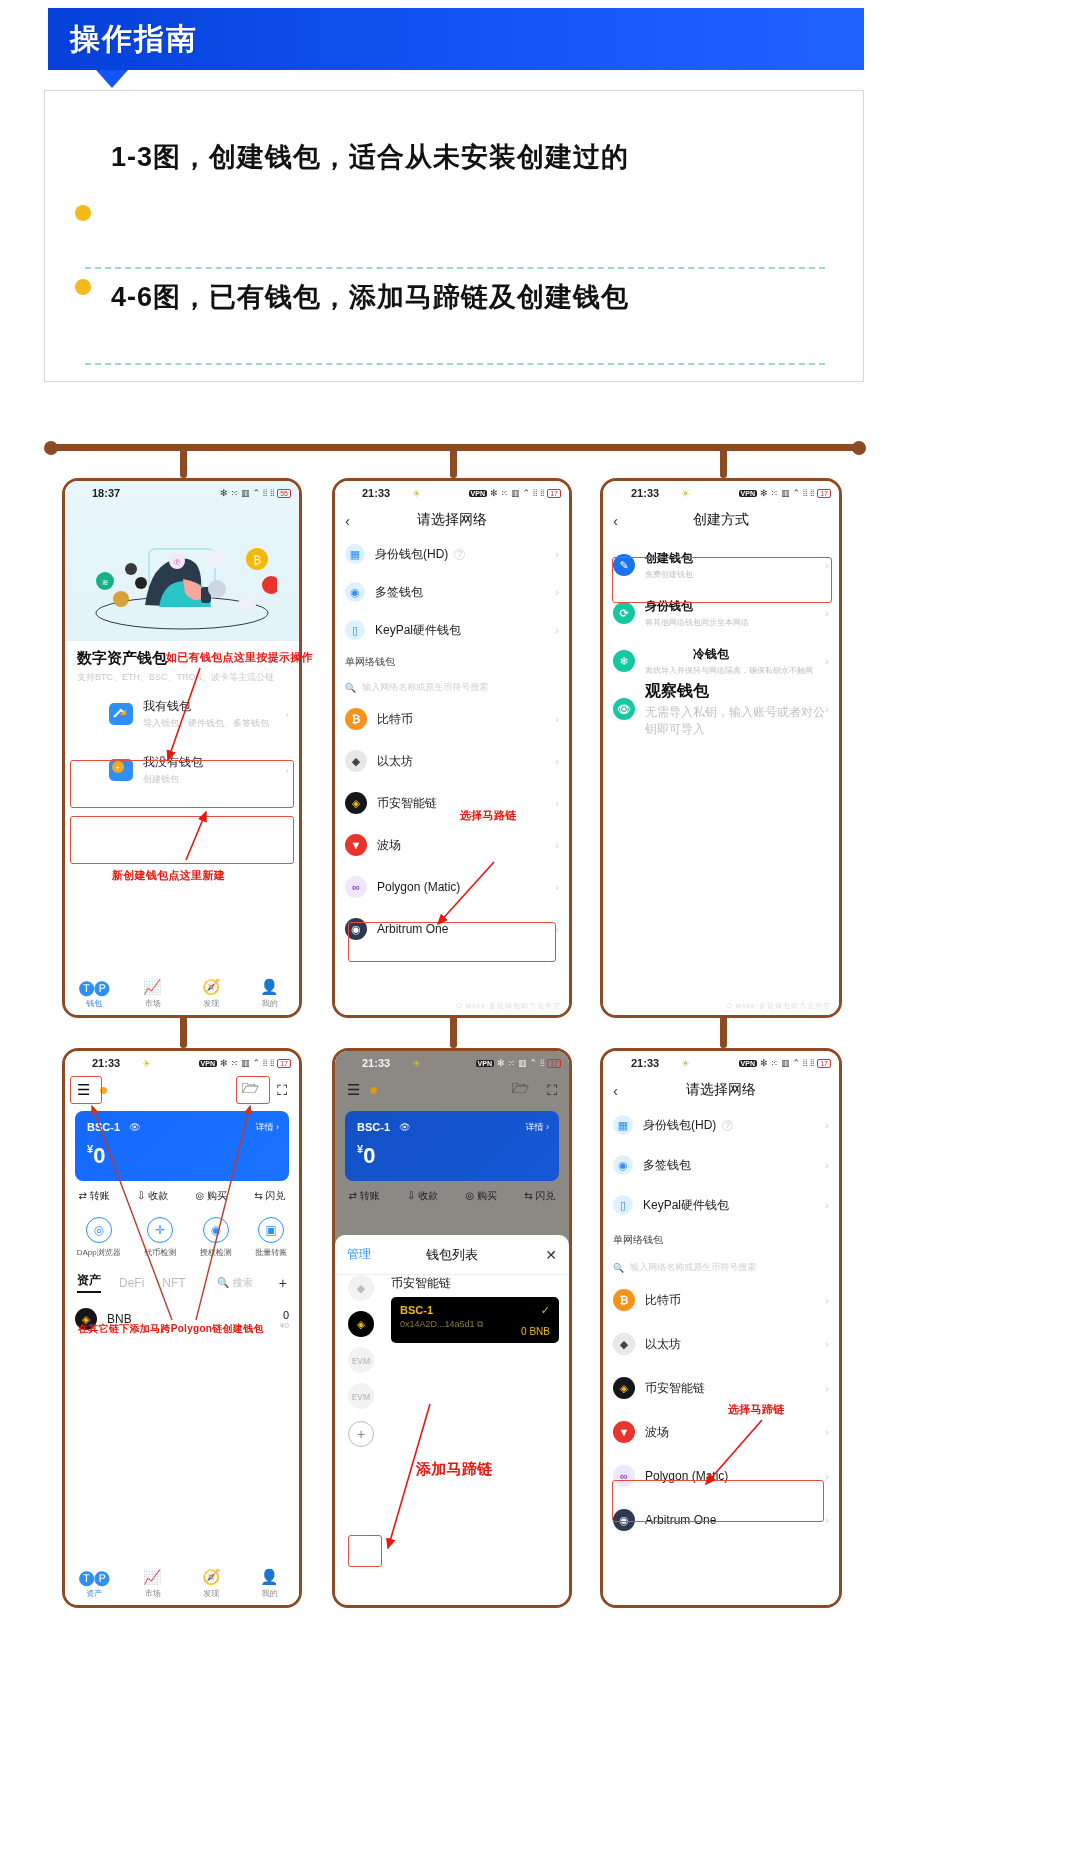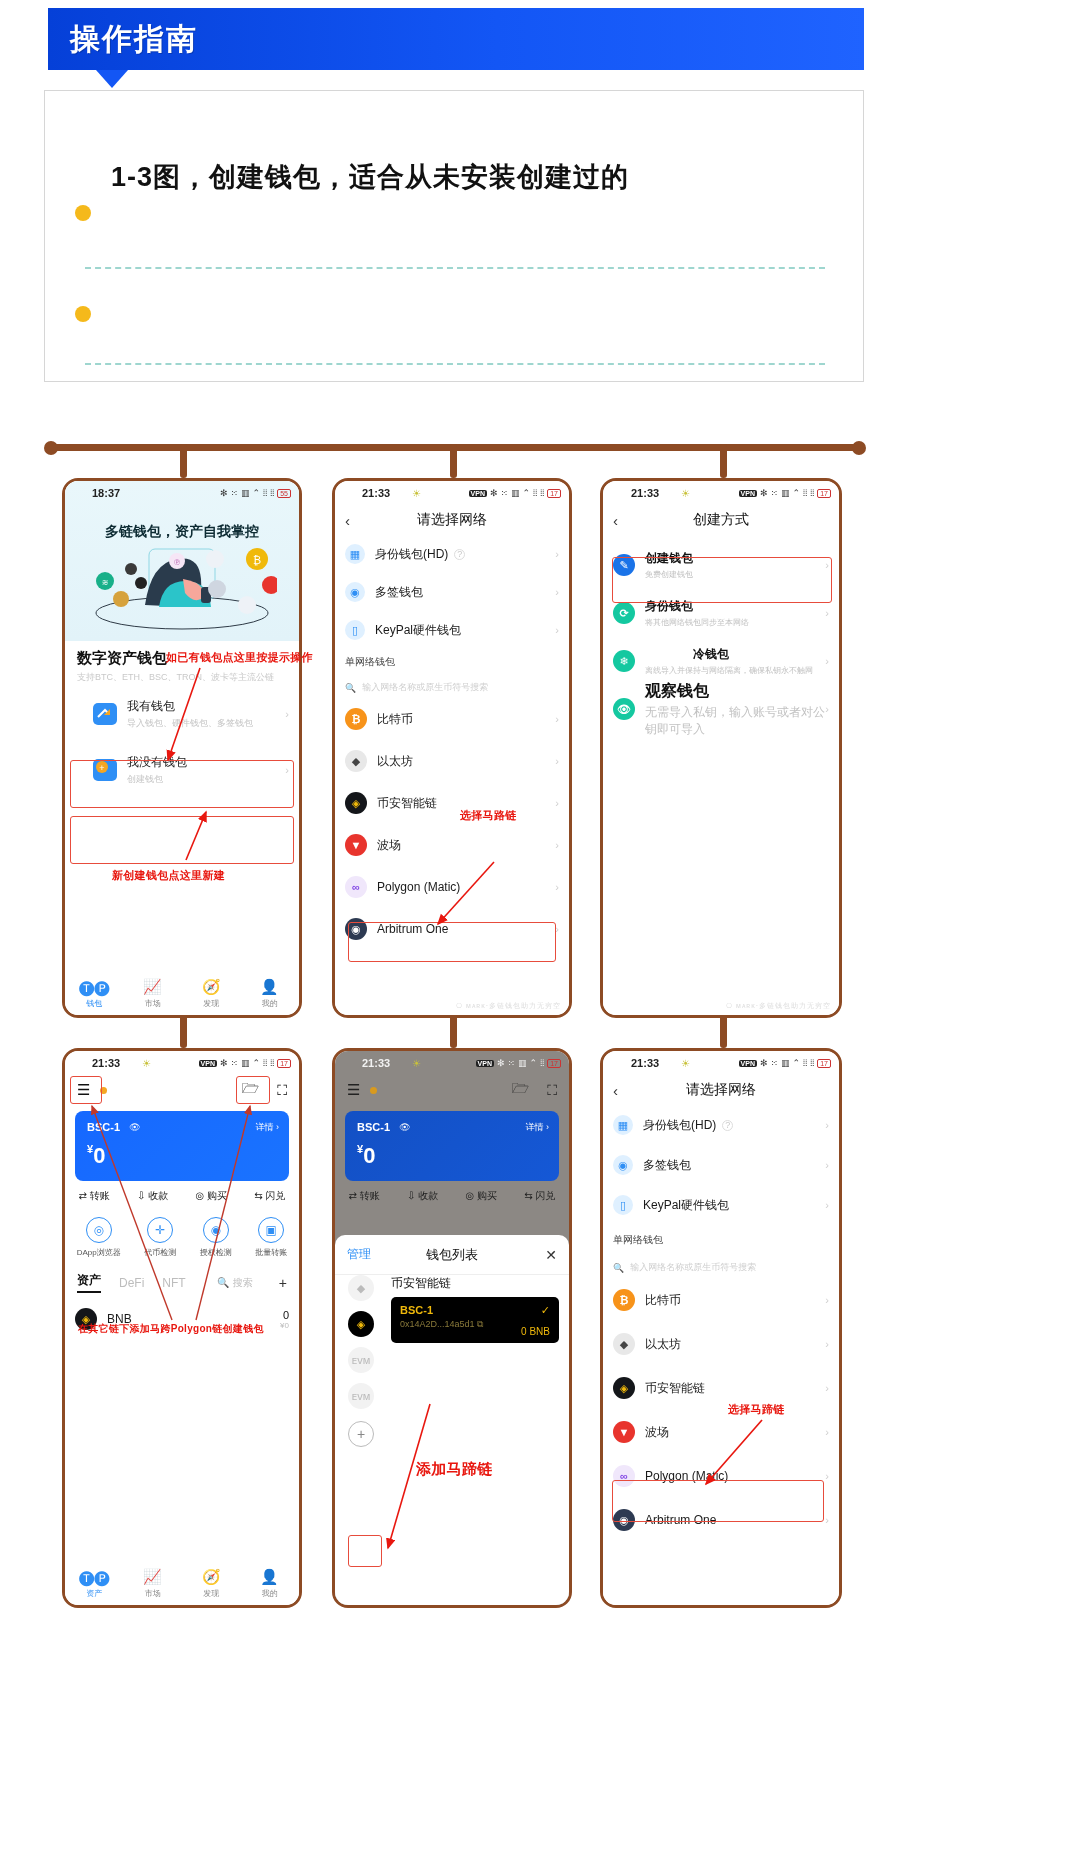--- a/index.html
+++ b/index.html
@@ -23,21 +23,21 @@
     position:absolute; left:96px; top:70px; width:0; height:0;
     border-left:16px solid transparent; border-right:16px solid transparent;
     border-top:18px solid #1356f5;
   }
 
   
   .notes {
     position:absolute; left:44px; top:90px; width:820px; height:292px;
     border:1px solid #d6d6d6; background:#fff;
   }
-  .note-row { position:absolute; left:0; width:100%; display:flex; align-items:center; }
+  .note-row { position:absolute; left:0; width:100%; display:flex; align-items:flex-start; }
   .note-row.r1 { top:48px; height:110px; }
   .note-row.r2 { top:188px; height:70px; }
   .bullet {
     width:16px; height:16px; border-radius:50%; background:#f5b91b;
     flex:0 0 auto; margin-left:30px;
   }
   .note-row.r1 .bullet { align-self:flex-end; margin-bottom:28px; }
   .note-text {
     font-size:27px; font-weight:bold; color:#111; margin-left:20px;
     letter-spacing:1px; white-space:nowrap;
@@ -109,21 +109,21 @@
   .hero {
     height:160px; background:linear-gradient(180deg,#e9f7fb 0%,#e2f3f9 100%);
     position:relative;
   }
   .hero-title { text-align:center; padding-top:18px; font-size:14px; font-weight:bold; color:#0d2b33; }
   .hero-person { position:absolute; left:50%; top:62px; transform:translateX(-50%); }
   .big-h { font-size:15px; font-weight:bold; color:#111; }
   .big-s { font-size:9px; color:#c9c9c9; margin-top:3px; }
   .card-btn {
     position:relative; height:48px; display:flex; align-items:center;
-    padding:0 28px; background:#fff;
+    padding:0 28px; background:#fff;margin-left:16px;
   }
   .sqico {
     width:24px; height:22px; border-radius:5px; background:#2f8ff5; position:relative;
     flex:0 0 auto;
   }
   .tabbar { display:flex; position:absolute; bottom:6px; left:0; width:100%; }
   .tab { flex:1; text-align:center; font-size:8px; color:#8a8a8a; }
   .tab .tico { display:block; font-size:15px; margin-bottom:2px; }
   .tab.active { color:#2f8ff5; }
 
@@ -175,20 +175,21 @@
 
 <div class="notes">
   <div class="dashline d1"></div>
   <div class="dashline d2"></div>
   <div class="note-row r1">
     <div class="bullet"></div>
     <div class="note-text">1-3图，创建钱包，适合从未安装创建过的</div>
   </div>
   <div class="note-row r2">
     <div class="bullet"></div>
+    <div class="note-text">4-6图，已有钱包，添加马蹄链及创建钱包</div>
   </div>
 </div>
 
 <div class="tl-bar" style="left:48px;top:444px;width:812px;height:7px;"></div>
 <div class="tl-dot" style="left:44px;top:441px;"></div>
 <div class="tl-dot" style="left:852px;top:441px;"></div>
 <div class="tl-bar" style="left:180px;top:444px;width:7px;height:34px;"></div>
 <div class="tl-bar" style="left:450px;top:444px;width:7px;height:34px;"></div>
 <div class="tl-bar" style="left:720px;top:444px;width:7px;height:34px;"></div>
 <div class="tl-bar" style="left:180px;top:1014px;width:7px;height:34px;"></div>
@@ -203,21 +204,20 @@
         <span class="sb-right">
           <span>✻</span>
           <span>⁙</span>
           <span>▥</span>
           <span>⌃</span>
           <span>⦙⦙</span>
           <span>⦙⦙</span>
           <span class="batt">55</span>
         </span>
       </div>
-      <div class="hero-title">多链钱包，资产自我掌控</div>
       <svg class="hero-person" width="190" height="92" viewBox="0 0 190 92">
         <ellipse cx="95" cy="70" rx="86" ry="16" fill="none" stroke="#2e3a46" stroke-width="1"></ellipse>
         <rect x="62" y="6" width="66" height="50" rx="6" fill="none" stroke="#8fd7e4" stroke-width="1"></rect>
         <path d="M58 62 q6 -42 32 -46 q22 -4 24 20 q2 24 -14 28 z" fill="#2a3b4c"></path>
         <path d="M72 64 q4 -26 26 -26 q24 0 26 26 z" fill="#2bc4c9"></path>
         <path d="M96 36 q14 2 20 10 q4 6 -2 10 q-8 4 -16 -6 z" fill="#f7a79b"></path>
         <rect x="114" y="44" width="10" height="16" rx="3" fill="#2a3b4c"></rect>
         <circle cx="18" cy="38" r="9" fill="#18b089"></circle>
           <text x="18" y="42" font-size="8" fill="#fff" text-anchor="middle">≋</text>
         <circle cx="34" cy="56" r="8" fill="#d6a23c"></circle>

